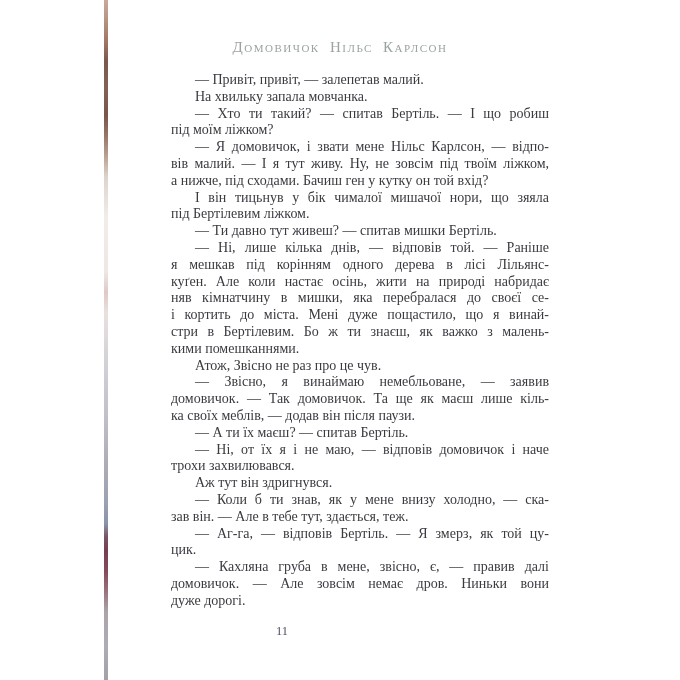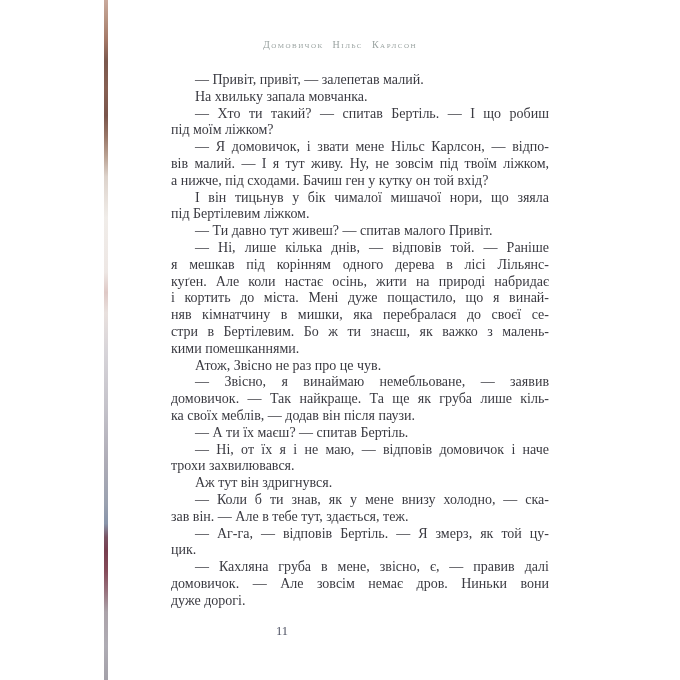--- a/index.html
+++ b/index.html
@@ -19,21 +19,21 @@
     height: 680px;
     opacity: 0.92;
   }
   .running-head {
     position: absolute;
     top: 39px;
     left: 0;
     width: 680px;
     text-align: center;
     font-variant: small-caps;
-    font-size: 10px;
+    font-size: 15px;
     letter-spacing: 1.5px;
     word-spacing: 5px;
     color: var(--head, #9aa3a1);
   }
   .body-text {
     position: absolute;
     left: 171px;
     top: 72px;
     width: 378px;
     font-size: 14px;
@@ -68,31 +68,31 @@
   <div class="body-text">
       <div class="line first last">— Привіт, привіт, — залепетав малий.</div>
       <div class="line first last">На хвильку запала мовчанка.</div>
       <div class="line first">— Хто ти такий? — спитав Бертіль. — І що робиш</div>
       <div class="line last">під моїм ліжком?</div>
       <div class="line first">— Я домовичок, і звати мене Нільс Карлсон, — відпо-</div>
       <div class="line">вів малий. — І я тут живу. Ну, не зовсім під твоїм ліжком,</div>
       <div class="line last">а нижче, під сходами. Бачиш ген у кутку он той вхід?</div>
       <div class="line first">І він тицьнув у бік чималої мишачої нори, що зяяла</div>
       <div class="line last">під Бертілевим ліжком.</div>
-      <div class="line first last">— Ти давно тут живеш? — спитав малого Привіт.</div>
+      <div class="line first last">— Ти давно тут живеш? — спитав мишки Бертіль.</div>
       <div class="line first">— Ні, лише кілька днів, — відповів той. — Раніше</div>
       <div class="line">я мешкав під корінням одного дерева в лісі Лільянс-</div>
       <div class="line">куґен. Але коли настає осінь, жити на природі набридає</div>
+      <div class="line">няв кімнатчину в мишки, яка перебралася до своєї се-</div>
       <div class="line">і кортить до міста. Мені дуже пощастило, що я винай-</div>
-      <div class="line">няв кімнатчину в мишки, яка перебралася до своєї се-</div>
       <div class="line">стри в Бертілевим. Бо ж ти знаєш, як важко з малень-</div>
       <div class="line last">кими помешканнями.</div>
       <div class="line first last">Атож, Звісно не раз про це чув.</div>
       <div class="line first">— Звісно, я винаймаю немебльоване, — заявив</div>
-      <div class="line">домовичок. — Так найкраще. Та ще як груба лише кіль-</div>
+      <div class="line">домовичок. — Так домовичок. Та ще як маєш лише кіль-</div>
       <div class="line last">ка своїх меблів, — додав він після паузи.</div>
       <div class="line first last">— А ти їх маєш? — спитав Бертіль.</div>
       <div class="line first">— Ні, от їх я і не маю, — відповів домовичок і наче</div>
       <div class="line last">трохи захвилювався.</div>
       <div class="line first last">Аж тут він здригнувся.</div>
       <div class="line first">— Коли б ти знав, як у мене внизу холодно, — ска-</div>
       <div class="line last">зав він. — Але в тебе тут, здається, теж.</div>
       <div class="line first">— Аг-га, — відповів Бертіль. — Я змерз, як той цу-</div>
       <div class="line last">цик.</div>
       <div class="line first">— Кахляна груба в мене, звісно, є, — правив далі</div>

